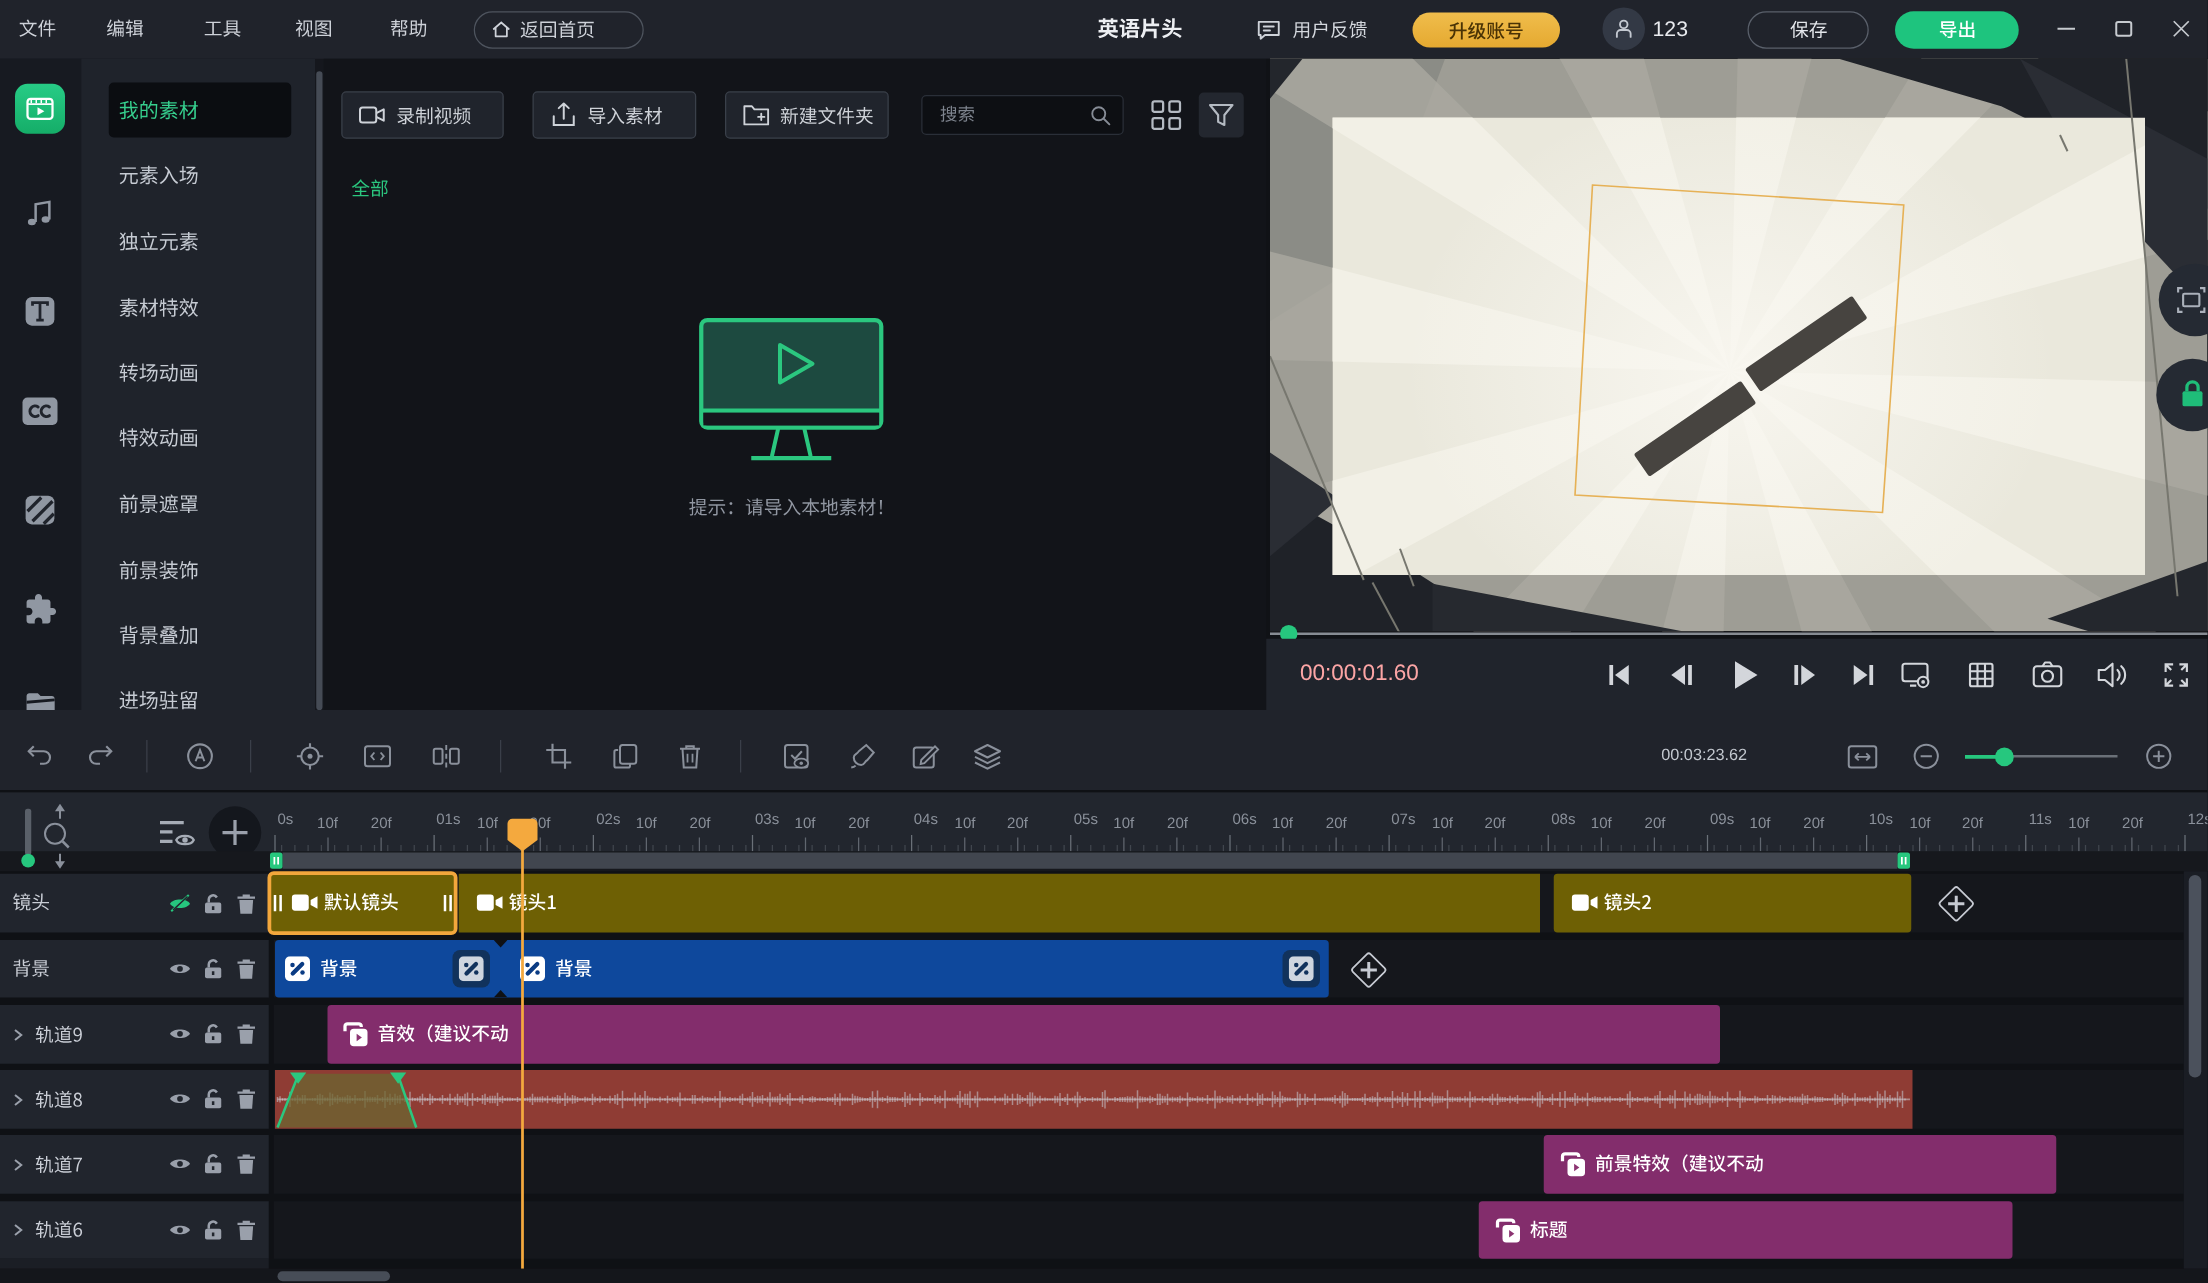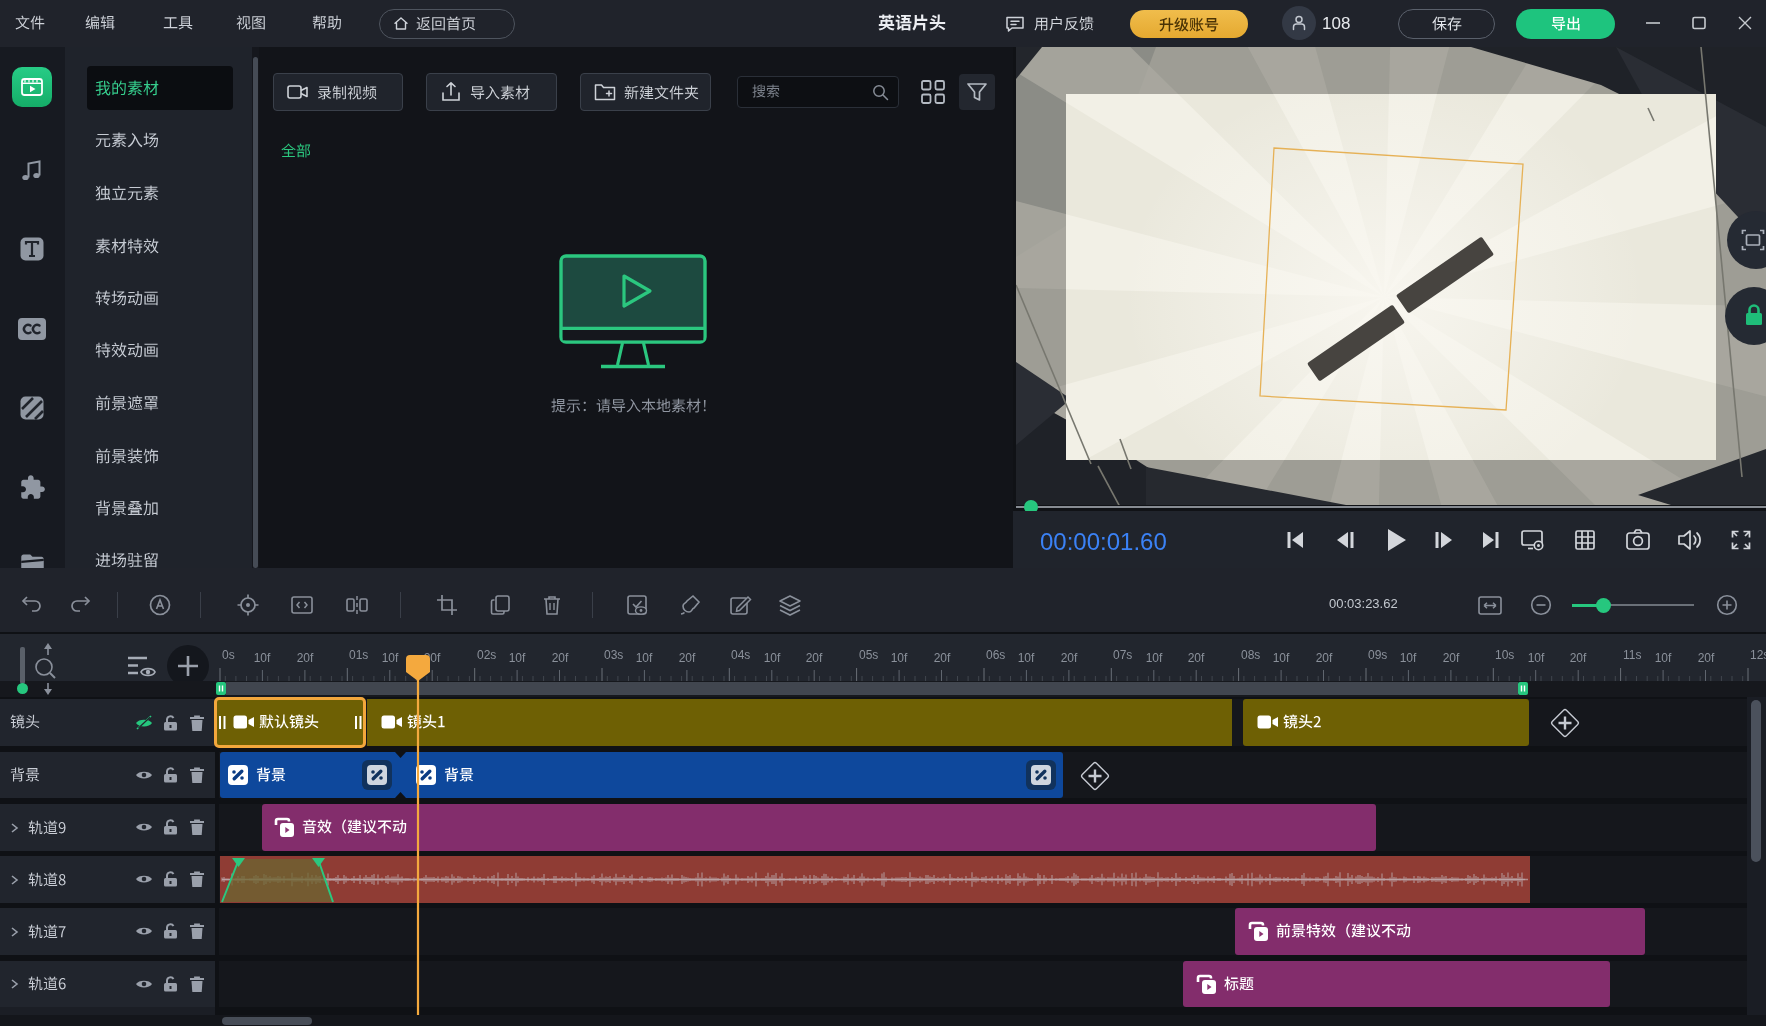--- a/index.html
+++ b/index.html
@@ -43,21 +43,21 @@
   </svg>
 <div class="abs" style="left:1130px;top:10px;width:118px;height:28px;background:linear-gradient(180deg,#f0bd4c,#e5a930);border-radius:14px"></div>
 <svg style="position:absolute;left:1159px;top:17px;overflow:visible" width="60" height="15">
     <path d="M7.3 0.7C5.8 1.6 3.2 2.5 0.8 3C1 3.3 1.2 3.8 1.3 4.2C2.2 4 3.1 3.7 4 3.5V6.5H0.7V7.9H4C3.9 9.9 3.2 11.9 0.6 13.4C0.9 13.6 1.4 14.2 1.6 14.5C4.6 12.8 5.3 10.4 5.4 7.9H9.7V14.5H11.2V7.9H14.3V6.5H11.2V0.8H9.7V6.5H5.5V3C6.5 2.7 7.5 2.3 8.4 1.9ZM15.6 12.2 16 13.6C17.4 13.1 19.3 12.3 21 11.6L20.7 10.4C18.9 11.1 16.9 11.8 15.6 12.2ZM21 1.5V2.8H22.6C22.4 7.5 21.8 11.3 19.8 13.6C20.2 13.8 20.8 14.3 21.1 14.5C22.3 12.9 23 10.9 23.4 8.5C23.9 9.5 24.4 10.4 25 11.3C24.2 12.2 23.2 12.9 22.2 13.4C22.5 13.6 22.9 14.2 23.2 14.5C24.2 13.9 25.1 13.2 25.9 12.3C26.7 13.2 27.6 13.9 28.6 14.4C28.8 14.1 29.3 13.5 29.6 13.3C28.5 12.8 27.6 12.1 26.8 11.2C27.8 9.8 28.6 8 29 5.8L28.2 5.4L27.9 5.5H26.7C27 4.2 27.4 2.7 27.8 1.5ZM24 2.8H26C25.7 4.2 25.2 5.7 24.9 6.7H27.4C27.1 8 26.5 9.2 25.9 10.2C25 8.9 24.3 7.5 23.8 5.9C23.9 4.9 23.9 3.9 24 2.8ZM15.8 6.9C16.1 6.8 16.4 6.7 18.1 6.5C17.5 7.4 16.9 8.1 16.7 8.4C16.2 9 15.8 9.3 15.5 9.4C15.6 9.8 15.9 10.4 15.9 10.6C16.3 10.4 16.8 10.2 20.8 9C20.7 8.7 20.7 8.2 20.7 7.8L18.1 8.5C19.2 7.3 20.2 5.8 21 4.3L19.8 3.6C19.6 4.2 19.2 4.7 18.9 5.2L17.2 5.4C18.1 4.2 19 2.6 19.6 1.1L18.3 0.5C17.7 2.3 16.6 4.2 16.3 4.7C15.9 5.2 15.7 5.5 15.4 5.6C15.5 6 15.8 6.6 15.8 6.9ZM33.1 3.2V7.5C33.1 9.4 32.9 12.1 30.5 13.5C30.8 13.7 31.1 14.1 31.2 14.3C33.9 12.6 34.2 9.8 34.2 7.5V3.2ZM33.7 11.3C34.4 12.1 35.1 13.3 35.5 14L36.4 13.3C36 12.6 35.2 11.5 34.5 10.7ZM31.2 1.2V10.5H32.2V2.3H35V10.5H36.1V1.2ZM42.5 1.2C41.8 2.6 40.6 4 39.3 4.9C39.6 5.1 40.1 5.7 40.3 5.9C41.6 4.9 43 3.2 43.8 1.6ZM37.5 14.5C37.7 14.3 38.2 14.1 41.1 12.9C41 12.6 41 12.1 41 11.7L38.9 12.4V7.6H40C40.6 10.4 41.8 12.8 43.6 14.1C43.8 13.8 44.2 13.3 44.6 13C43 12 41.9 9.9 41.3 7.6H44.2V6.3H38.9V0.8H37.6V6.3H36.4V7.6H37.6V12.3C37.6 13 37.2 13.3 36.9 13.4C37.1 13.7 37.4 14.2 37.5 14.5ZM49.1 2.4H55.8V4.1H49.1ZM47.7 1.1V5.4H57.3V1.1ZM45.9 6.5V7.8H48.8C48.5 8.8 48.2 9.8 47.9 10.5H55.6C55.4 12 55.2 12.7 54.8 13C54.6 13.1 54.4 13.1 54.1 13.1C53.7 13.1 52.5 13.1 51.5 13C51.8 13.4 52 14 52 14.4C53 14.4 54 14.4 54.6 14.4C55.2 14.4 55.6 14.3 56 13.9C56.6 13.4 56.9 12.3 57.3 9.9C57.3 9.7 57.3 9.3 57.3 9.3H50L50.4 7.8H59.1V6.5Z" fill="#4a3305"></path>
   </svg>
 <div class="abs" style="left:1282px;top:6px;width:34px;height:34px;background:#333945;border-radius:17px"></div>
 <svg class="abs" style="left:1290px;top:14px" width="18" height="18" viewBox="0 0 18 18">
     <circle cx="9" cy="5.5" r="3" stroke="#c3c8d0" stroke-width="1.5" fill="none"></circle>
     <path d="M3.5 15.5 v-2.5 a3 3 0 0 1 3-3 h5 a3 3 0 0 1 3 3 v2.5" stroke="#c3c8d0" stroke-width="1.5" fill="none" stroke-linecap="round"></path>
   </svg>
-<div class="abs" style="left:1322px;top:14px;font-size:17px;color:#e8eaee">108</div>
+<div class="abs" style="left:1322px;top:14px;font-size:17px;color:#e8eaee">123</div>
 <div class="abs" style="left:1398px;top:9px;width:97px;height:30px;border:1px solid #5a606b;border-radius:15px"></div>
 <svg style="position:absolute;left:1432px;top:16px;overflow:visible" width="30" height="15">
     <path d="M6.8 2.3H12.4V5.1H6.8ZM5.7 1.3V6.1H9V7.9H4.6V9H8.3C7.3 10.6 5.7 12.1 4.2 12.9C4.4 13.1 4.8 13.5 4.9 13.7C6.4 12.9 7.9 11.4 9 9.7V14.4H10.1V9.7C11.1 11.3 12.5 12.9 13.9 13.8C14.1 13.5 14.5 13.1 14.7 12.9C13.3 12.1 11.7 10.6 10.8 9H14.3V7.9H10.1V6.1H13.5V1.3ZM4.2 0.6C3.3 2.9 1.8 5.1 0.3 6.6C0.5 6.8 0.9 7.4 1 7.7C1.5 7.1 2.1 6.5 2.6 5.8V14.4H3.7V4.1C4.3 3.1 4.8 2 5.2 1ZM24.2 8V9.2H20V10.3H24.2V13C24.2 13.3 24.1 13.3 23.9 13.3C23.6 13.3 22.7 13.3 21.7 13.3C21.9 13.6 22 14.1 22.1 14.4C23.4 14.4 24.2 14.4 24.7 14.2C25.2 14 25.3 13.7 25.3 13.1V10.3H29.4V9.2H25.3V8.3C26.4 7.6 27.6 6.7 28.4 5.8L27.7 5.3L27.5 5.3H21.3V6.4H26.4C25.8 7 24.9 7.6 24.2 8ZM20.8 0.6C20.6 1.2 20.4 1.9 20.1 2.6H15.9V3.6H19.7C18.7 5.7 17.3 7.6 15.5 8.9C15.6 9.2 15.9 9.7 16 10C16.7 9.5 17.3 9 17.8 8.4V14.4H19V7C19.7 6 20.4 4.8 20.9 3.6H29.1V2.6H21.4C21.6 2 21.8 1.4 21.9 0.9Z" fill="#e4e7ec"></path>
   </svg>
 <div class="abs" style="left:1516px;top:9px;width:99px;height:30px;background:#1ec47e;border-radius:15px"></div>
 <svg style="position:absolute;left:1551px;top:16px;overflow:visible" width="30" height="15">
     <path d="M3 10.6C4 11.4 5.1 12.5 5.5 13.3L6.6 12.3C6.1 11.6 5.2 10.7 4.3 10H9.5V12.9C9.5 13.1 9.4 13.2 9.1 13.2C8.8 13.2 7.7 13.2 6.7 13.2C6.9 13.5 7.1 14.1 7.2 14.4C8.6 14.4 9.5 14.4 10.2 14.2C10.8 14 11 13.7 11 12.9V10H14.2V8.7H11V7.7H9.5V8.7H0.9V10H3.7ZM1.9 1.7V5.4C1.9 7 2.8 7.3 5.4 7.3C6 7.3 10.5 7.3 11.1 7.3C13.1 7.3 13.7 7 13.9 5.4C13.5 5.4 12.9 5.2 12.5 5C12.4 6 12.2 6.2 11 6.2C10 6.2 6.1 6.2 5.4 6.2C3.7 6.2 3.4 6 3.4 5.4V4.8H12.4V1H1.9ZM3.4 2.3H11V3.6H3.4ZM16.4 8.1V13.6H27V14.4H28.5V8H27V12.2H23.2V7.2H27.9V1.9H26.4V5.8H23.2V0.6H21.7V5.8H18.7V1.9H17.2V7.2H21.7V12.2H18V8.1Z" fill="#ffffff"></path>
   </svg>
 <svg class="abs" style="left:1644px;top:14px" width="18" height="18">
     <path d="M2 9 H16" stroke="#c6cacf" stroke-width="1.6"></path>
@@ -250,21 +250,21 @@
 <path d="M685 0 L726 430"></path>
 <path d="M0 238 L75 417"></path>
 <path d="M82 419 L104 460"></path>
 <path d="M632 61 L638 74"></path>
 <path d="M104 392 L115 422"></path>
 </g>
 </svg>
 <div class="abs" style="left:1016px;top:506px;width:750px;height:2px;background:#878c93"></div>
 <div class="abs" style="left:1024px;top:500px;width:14px;height:14px;border-radius:7px;background:#26c77e"></div>
 <div class="abs" style="left:1013px;top:511px;width:753px;height:57px;background:#20242c"></div>
-<div class="abs" style="left:1040px;top:528px;font-size:24px;color:#3b82f6">00:00:01.60</div>
+<div class="abs" style="left:1040px;top:528px;font-size:18px;color:#fca5a5">00:00:01.60</div>
 <svg class="abs" style="left:1283px;top:528px" width="24" height="24" viewBox="0 0 24 24">
     <path d="M6 4 V20" stroke="#d3d6db" stroke-width="3"></path>
     <path d="M20 4 L9 12 L20 20 Z" fill="#d3d6db"></path>
   </svg>
 <svg class="abs" style="left:1333px;top:528px" width="24" height="24" viewBox="0 0 24 24">
     <path d="M15 4 L4 12 L15 20 Z" fill="#d3d6db"></path>
     <path d="M19 4 V20" stroke="#d3d6db" stroke-width="3"></path>
   </svg>
 <svg class="abs" style="left:1384px;top:526px" width="24" height="28" viewBox="0 0 24 28">
     <path d="M4 3 L22 14 L4 25 Z" fill="#d3d6db"></path>

